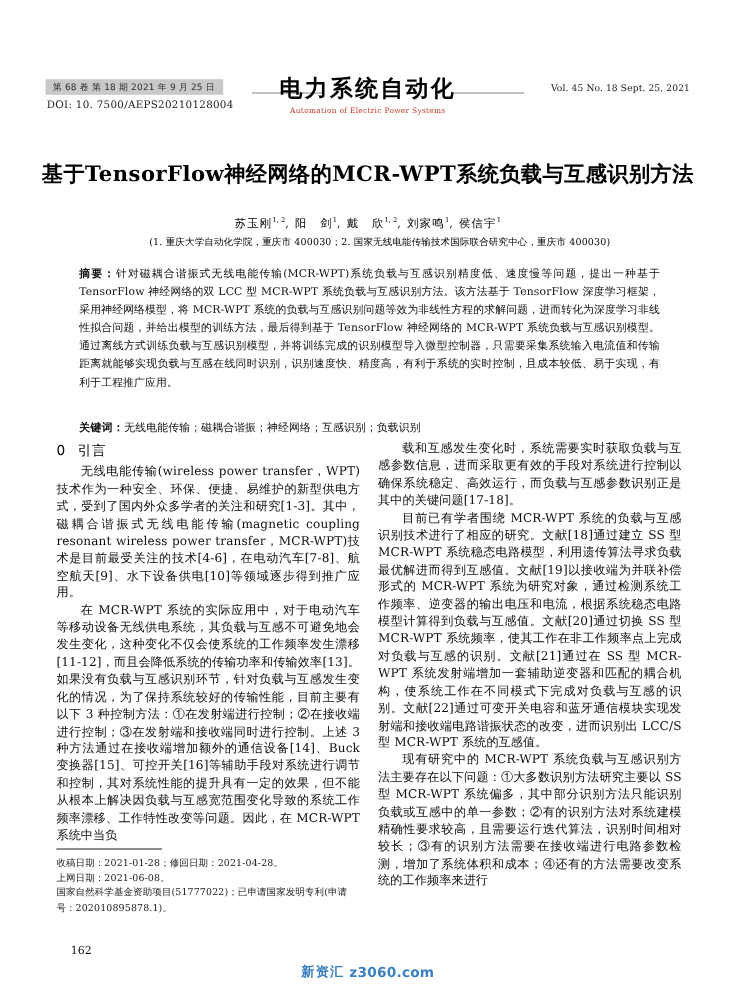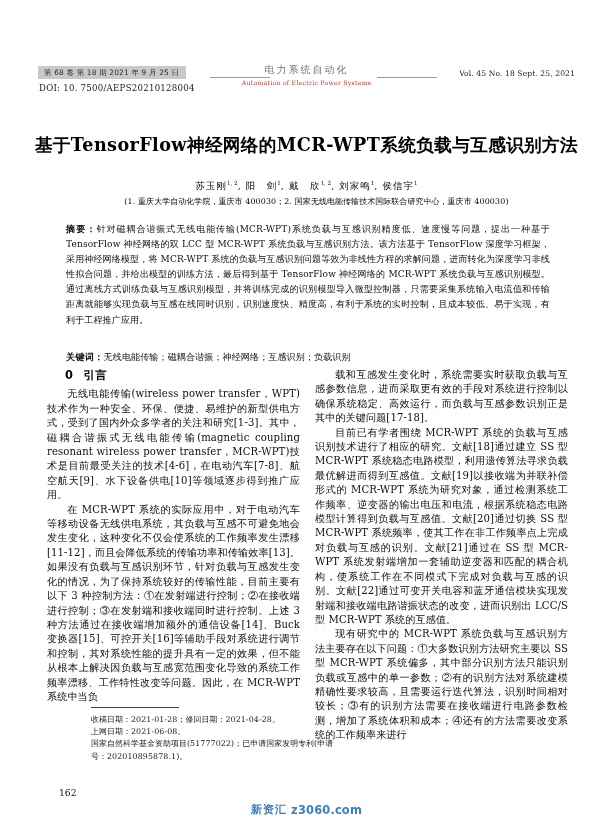--- a/index.html
+++ b/index.html
@@ -53,23 +53,23 @@
   }
   .journal-mark {
     position: absolute;
     left: 50%;
     top: -2px;
     transform: translateX(-50%);
     text-align: center;
     width: 210px;
   }
   .journal-cn {
-    color: #737373;
-    font-size: 10px;
-    font-weight: normal;
+    color: #000000;
+    font-size: 19px;
+    font-weight: bold;
     letter-spacing: 2px;
     line-height: 1.15;
     font-family: "DejaVu Serif", "Liberation Serif", serif;
     white-space: nowrap;
   }
   .journal-en {
     color: #c0392b;
     font-size: 6.2px;
     letter-spacing: 0.25px;
     margin-top: 3px;
@@ -168,39 +168,38 @@
     letter-spacing: 0.1px;
     color: #0d0d0d;
     text-align: justify;
     text-justify: inter-ideograph;
   }
   .col-left  { left: 47px;  }
   .col-right { left: 315px; }
 
   .sec-head {
     font-size: 11.4px;
-    font-weight: bold;
+    font-weight: normal;
     font-family: "DejaVu Sans", "Liberation Sans", sans-serif;
     letter-spacing: 0.5px;
-    margin: 0 0 5px 18px;
+    margin: 0 0 5px 0;
     color: #000;
   }
   .sec-head .num { margin-right: 10px; }
   .body-p {
     margin: 0;
     text-indent: 2em;
   }
 
   
   .footnote {
     position: absolute;
     left: 47px;
     top: 707px;
     width: 253px;
-    margin-left: 44px;
   }
   .fn-rule {
     width: 88px;
     height: 1px;
     background: #444;
     margin-bottom: 6px;
   }
   .fn-line {
     font-size: 7.9px;
     line-height: 12.2px;

